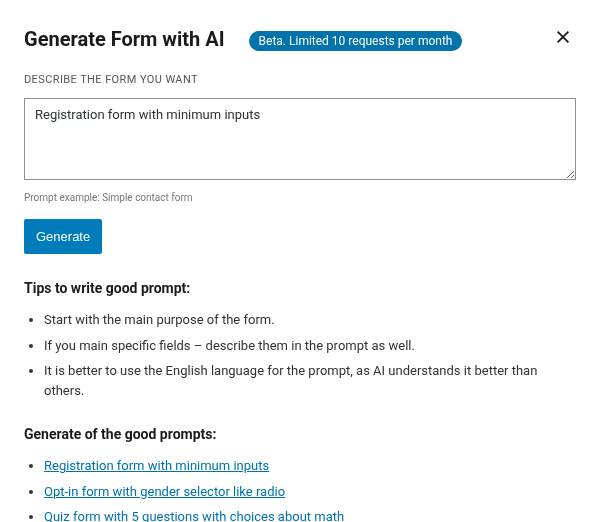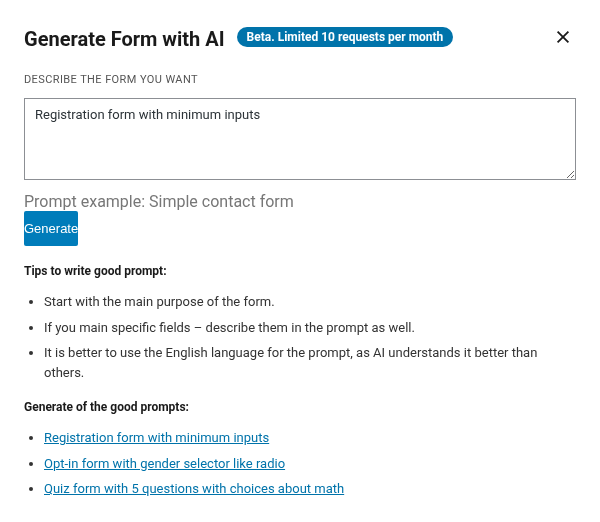--- a/index.html
+++ b/index.html
@@ -15,37 +15,37 @@
       color: #333;
     }
     .header-row {
       display: flex;
       align-items: center;
       justify-content: space-between;
       margin-bottom: 20px;
     }
     .title-wrap {
       display: flex;
-      align-items: flex-start;
-      gap: 12px;
+      align-items: flex-end;
+      gap: 24px;
       flex-wrap: wrap;
     }
     .dialog-title {
       font-size: 20px;
       font-weight: 700;
       color: #1a1a1a;
     }
     .badge {
       display: inline-block;
       background: #0073aa;
       color: #fff;
       padding: 3px 10px;
       border-radius: 10px;
       font-size: 12px;
-      font-weight: 700;
+      font-weight: 400;
     }
     .close-btn {
       background: none;
       border: none;
       cursor: pointer;
       padding: 4px;
       color: #1a1a1a;
     }
     .close-btn svg {
       width: 18px;
@@ -64,38 +64,39 @@
       width: 100%;
       height: 82px;
       padding: 8px 10px;
       border: 1px solid #8c8f94;
       font-size: 13px;
       font-family: inherit;
       resize: both;
       color: #2c3338;
     }
     .hint {
-      font-size: 16px;
+      font-size: 10px;
       color: #777;
       margin-top: 8px;
     }
     .generate-btn {
+      margin-top: 16px;
       background: #007cba;
       color: #fff;
       border: none;
-      padding: 10px 0;
+      padding: 10px 12px;
       font-size: 13px;
       cursor: pointer;
       border-radius: 2px;
     }
     .section-title {
-      font-size: 12px;
+      font-size: 14px;
       font-weight: 700;
       color: #1a1a1a;
-      margin-top: 18px;
+      margin-top: 26px;
       margin-bottom: 14px;
     }
     .bullets {
       list-style: disc;
       padding-left: 20px;
     }
     .bullets li {
       font-size: 13px;
       line-height: 1.5;
       color: #333;

